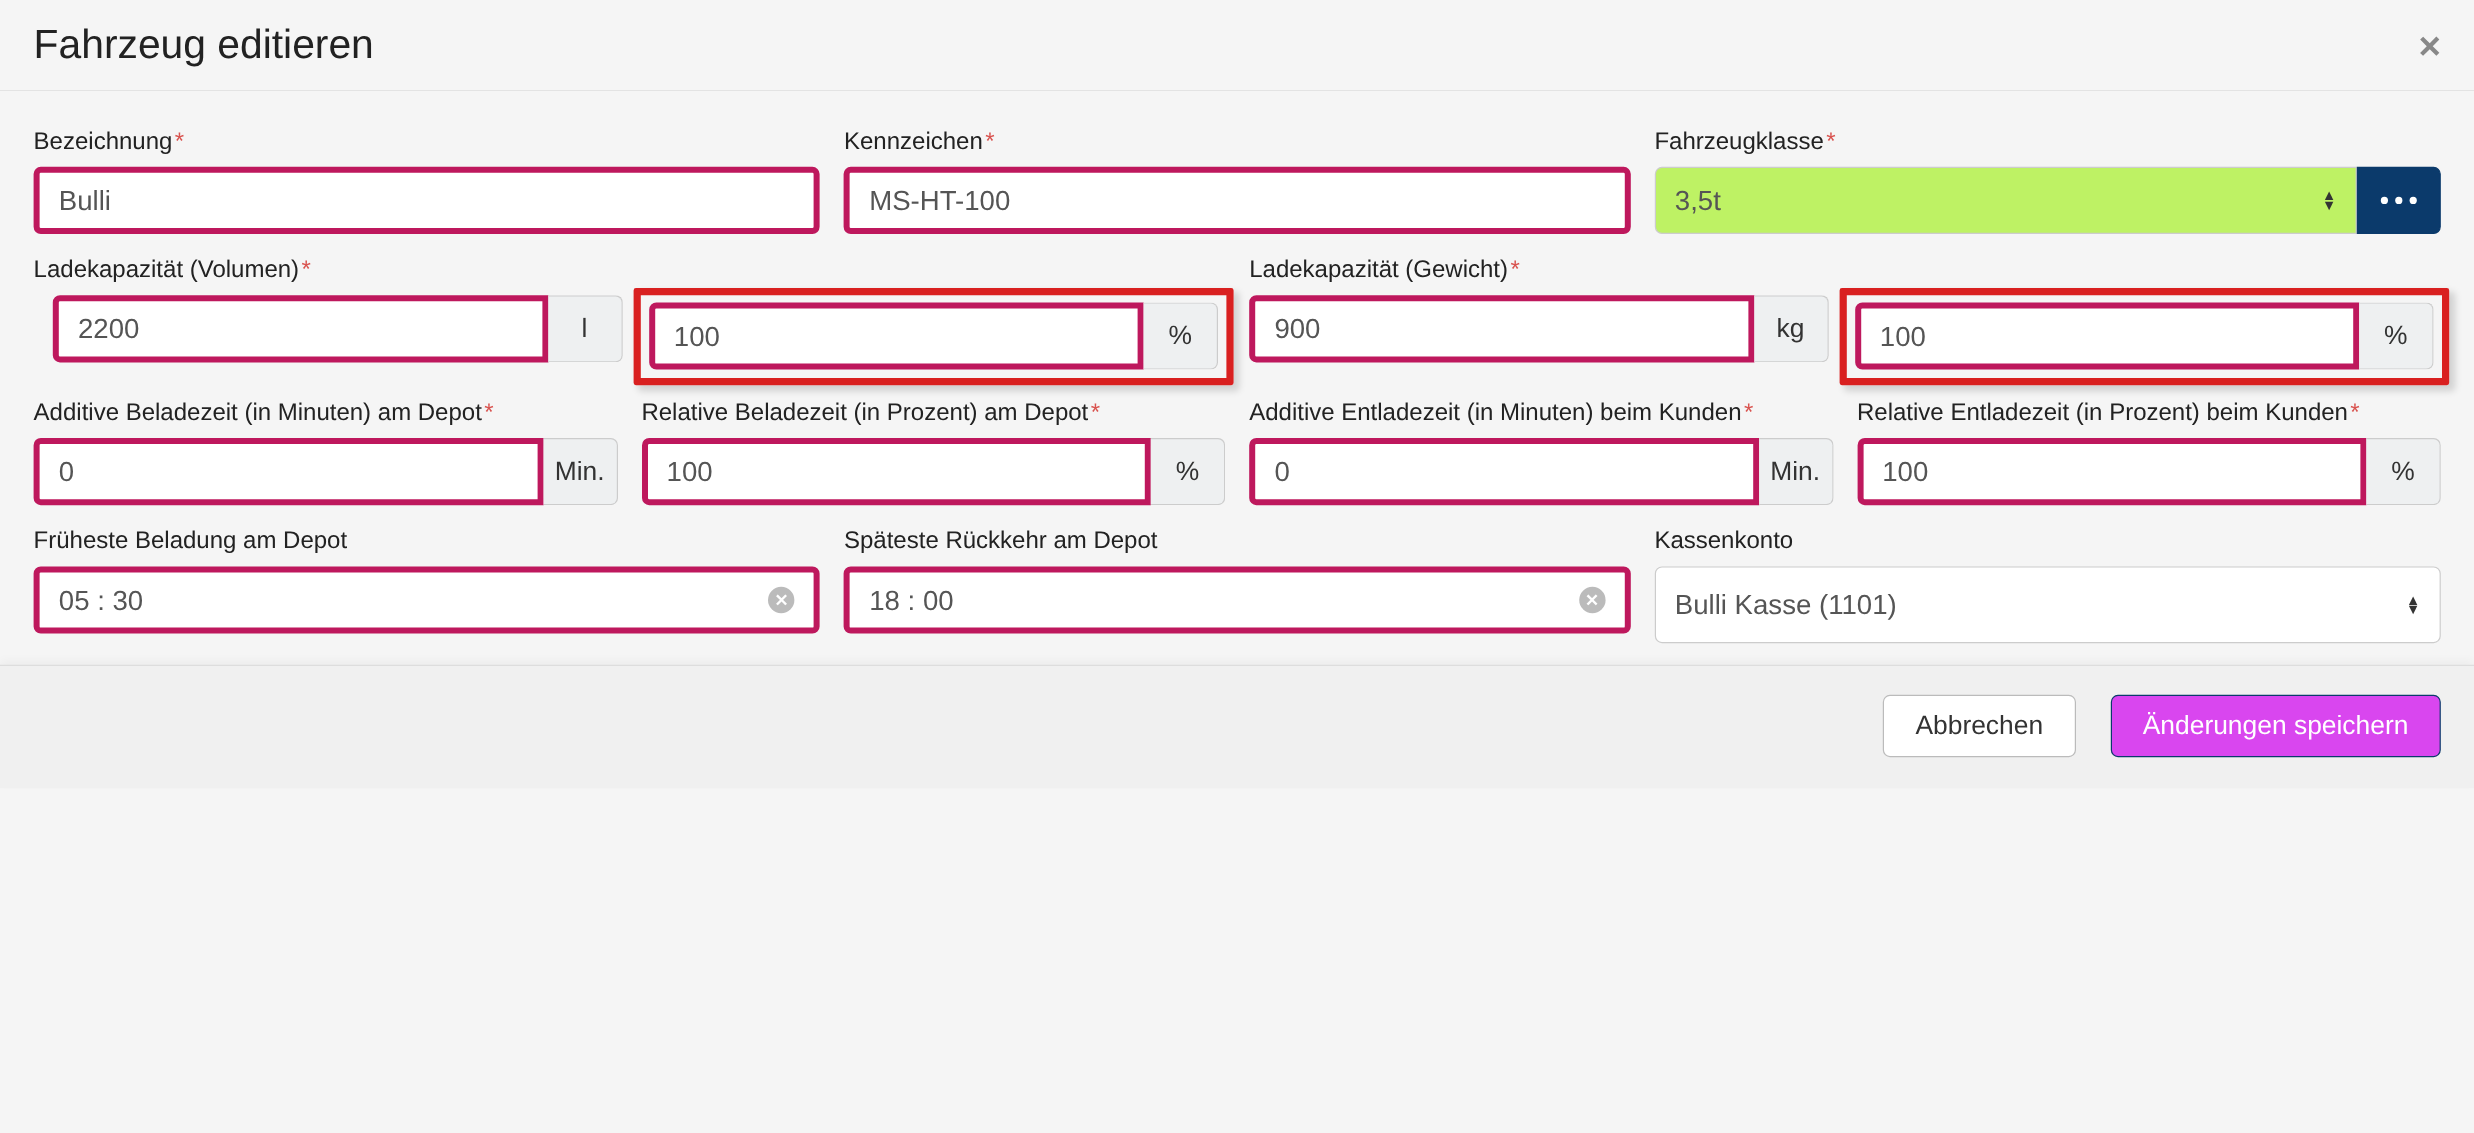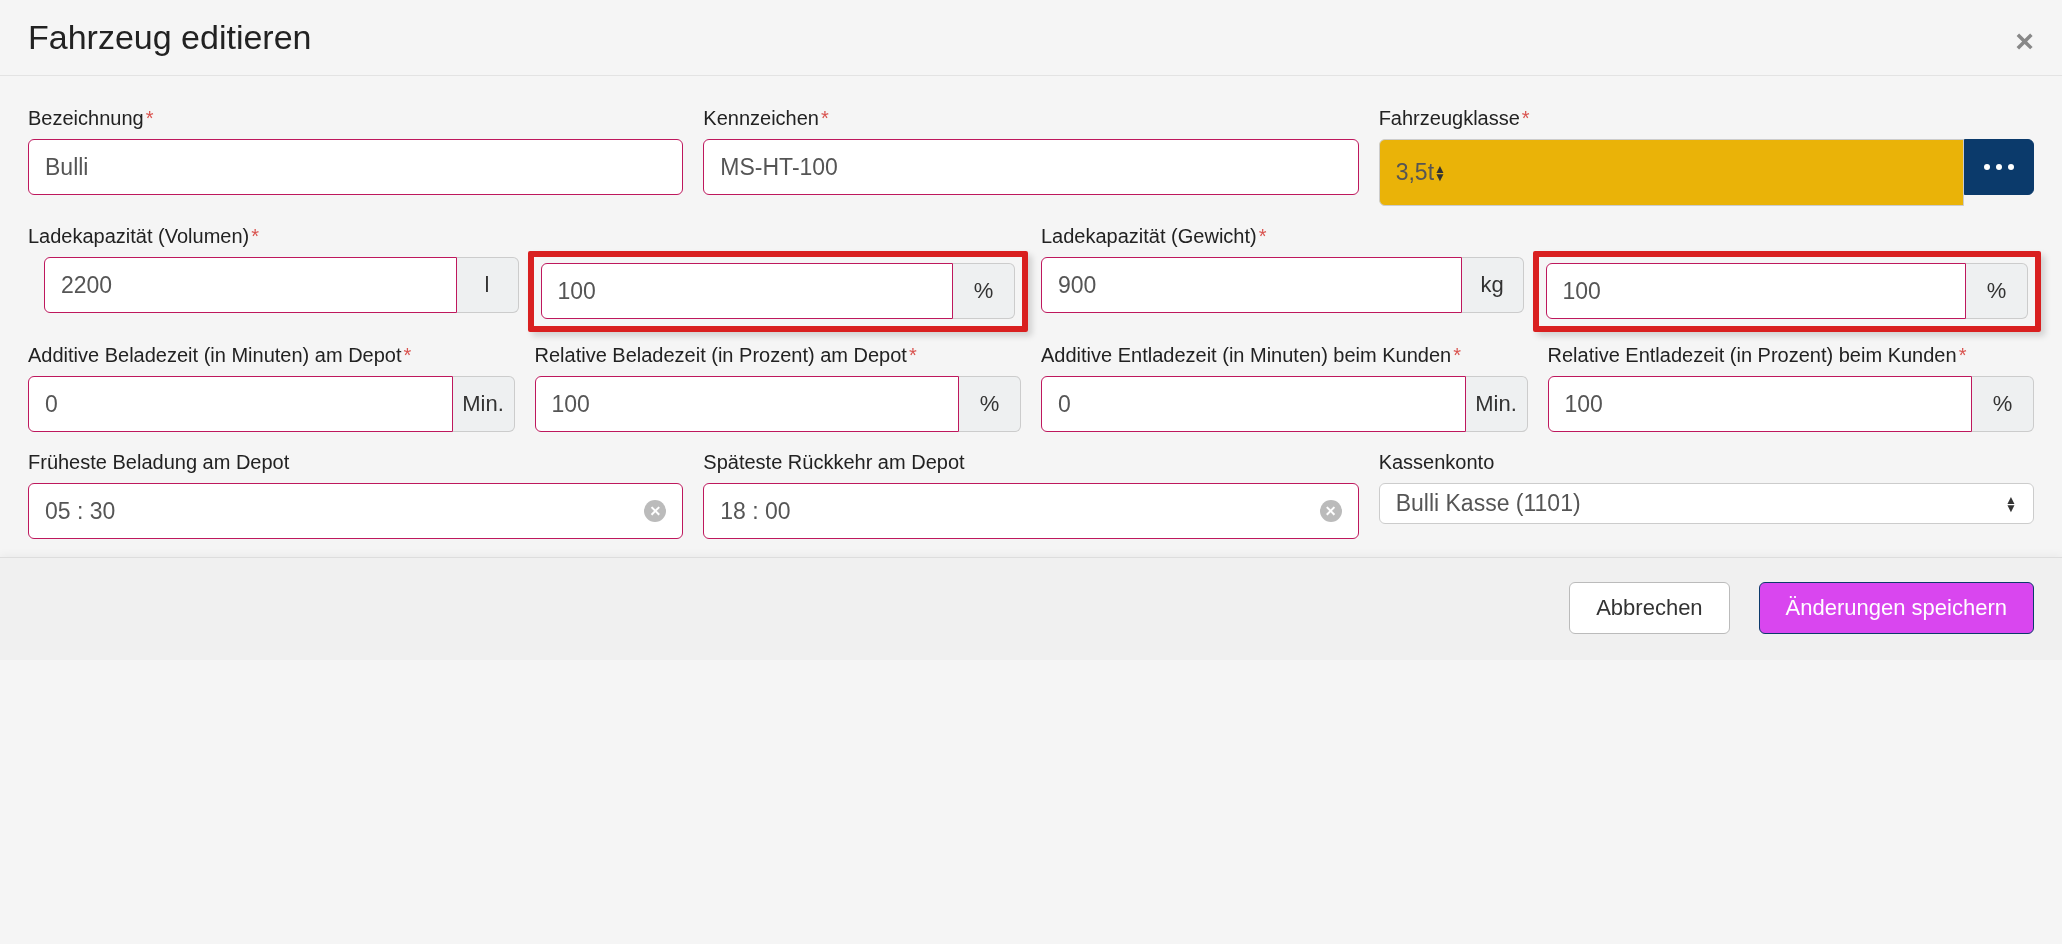--- a/index.html
+++ b/index.html
@@ -10,21 +10,21 @@
     color: #222;
     font-size: 21px;
   }
   .modal {
     width: 2062px;
     background: #f5f5f5;
   }
   .modal-header {
     display: flex;
     justify-content: space-between;
-    align-items: flex-end;
+    align-items: center;
     padding: 18px 28px 18px 28px;
     border-bottom: 1px solid #e3e3e3;
     background: #f5f5f5;
   }
   .modal-title {
     font-size: 34px;
     font-weight: 400;
     color: #222;
   }
   .close-x {
@@ -47,21 +47,21 @@
   .label {
     font-size: 20px;
     color: #222;
     margin-bottom: 8px;
     line-height: 1.25;
     display: block;
   }
   .req { color: #d9534f; margin-left: 2px; }
   .control {
     height: 56px;
-    border: 1px solid #be185d;
+    border: 5px solid #be185d;
     border-radius: 6px;
     background: #fff;
     padding: 0 16px;
     font-size: 23px;
     color: #555;
     width: 100%;
     display: flex;
     align-items: center;
   }
   .input-group {
@@ -83,30 +83,30 @@
     justify-content: center;
     font-size: 22px;
     color: #333;
   }
   .select-wrap {
     display: flex;
     width: 100%;
   }
   .select-control {
     flex: 1;
-    height: 67px;
+    height: 56px;
     border: 1px solid #ccc;
     border-radius: 6px 0 0 6px;
-    background: #eab308;
+    background: #bef264;
     padding: 0 16px;
     font-size: 23px;
     color: #555;
     display: flex;
     align-items: center;
-    justify-content: flex-start;
+    justify-content: space-between;
   }
   .caret {
     display: flex; flex-direction: column; line-height: 8px; font-size: 12px; color: #333;
   }
   .more-btn {
     width: 70px; height: 56px;
     background: #0b3a6b;
     border: 1px solid #0b3a6b;
     border-radius: 0 6px 6px 0;
     display: flex; align-items: center; justify-content: center;
@@ -132,21 +132,21 @@
   .time-field .clear-circle {
     width: 22px; height: 22px; border-radius: 50%;
     background: #bbb;
     color: #fff;
     display: flex; align-items: center; justify-content: center;
     font-size: 14px; font-weight: bold;
     cursor: pointer;
     flex: none;
   }
   .select-simple {
-    height: 41px;
+    height: 64px;
     border: 1px solid #ccc;
     border-radius: 6px;
     background: #fff;
     padding: 0 16px;
     font-size: 23px;
     color: #555;
     display: flex;
     align-items: center;
     justify-content: space-between;
   }

